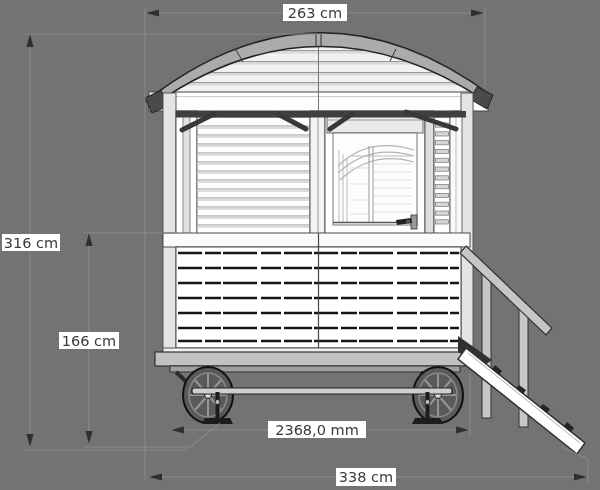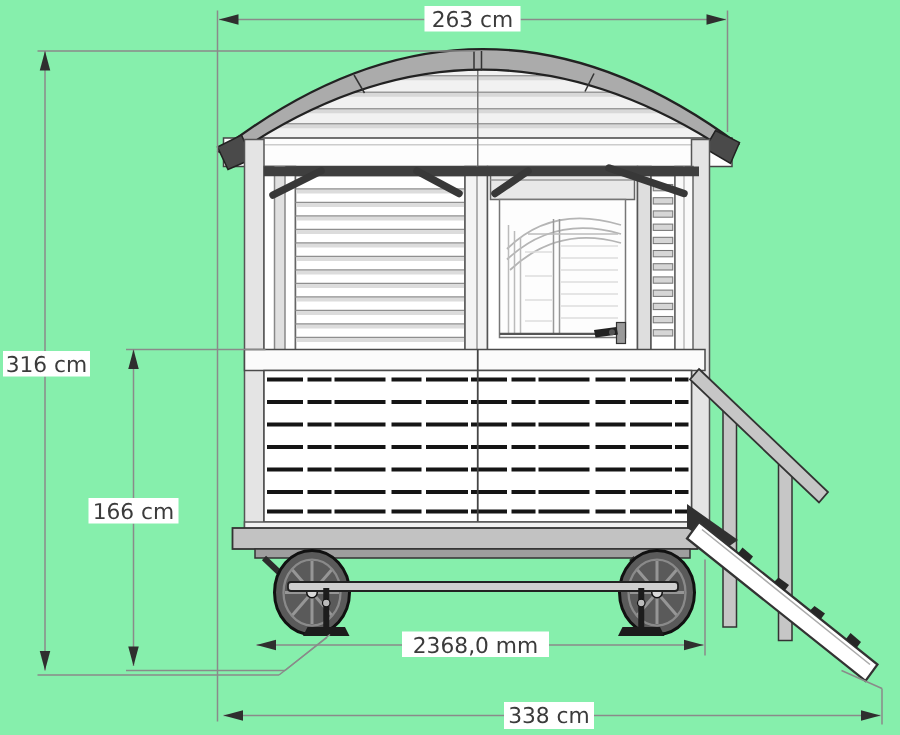--- a/index.html
+++ b/index.html
@@ -1,20 +1,20 @@
 <!DOCTYPE html>
 <html><head>
 <meta charset="utf-8">
 <style>
   html, body { margin: 0; padding: 0; background: #ffffff; }
   .canvas {
     position: relative;
     width: 600px;
     height: 490px;
-    background: #86efac;
+    background: #737373;
     font-family: "DejaVu Sans", "Liberation Sans", sans-serif;
     overflow: hidden;
   }
   svg { display: block; }
   .dim-text {
     font-family: "DejaVu Sans", "Liberation Sans", sans-serif;
     font-size: 14.5px;
     fill: #3b3b3b;
   }
   .dim-line { stroke: #8a8a8a; stroke-width: 1; fill: none; }

